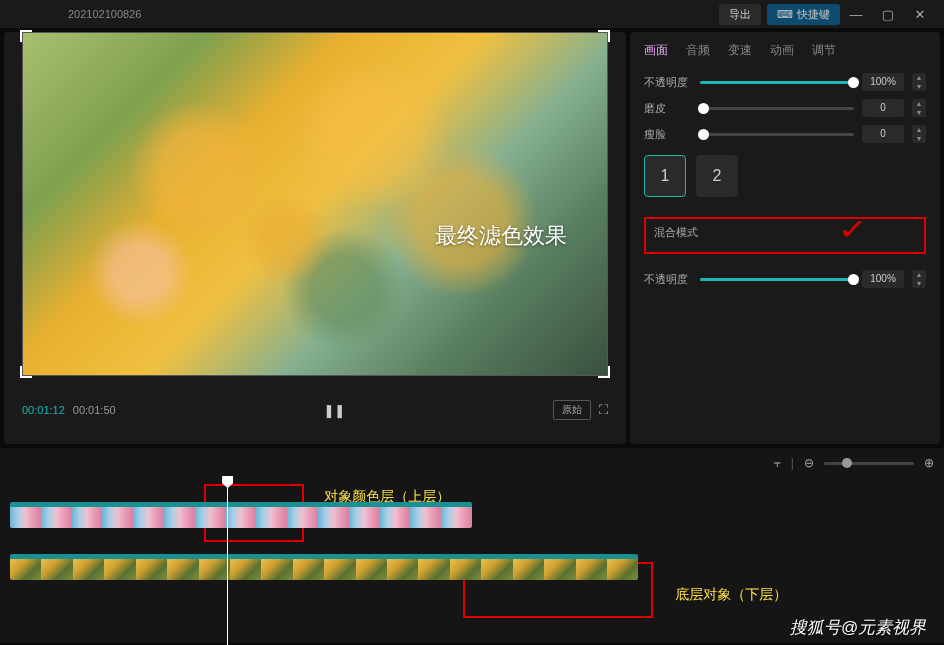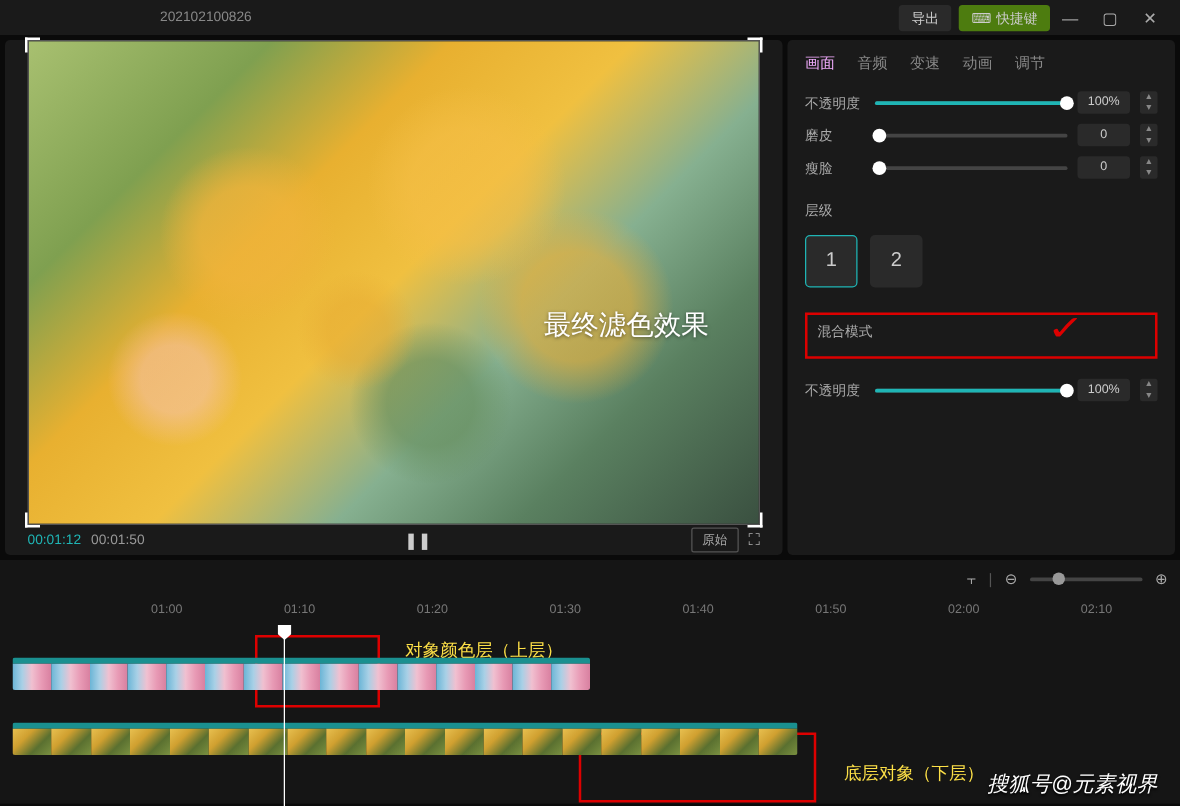--- a/index.html
+++ b/index.html
@@ -1,31 +1,31 @@
 <!DOCTYPE html>
 <html><head>
 <meta charset="utf-8">
 <style>
 *{margin:0;padding:0;box-sizing:border-box;font-family:"Microsoft YaHei",sans-serif}
 body{background:#0a0a0a;width:944px;height:645px;overflow:hidden;color:#ccc;font-size:11px}
 .titlebar{height:28px;background:#1a1a1a;display:flex;align-items:center;padding:0 8px}
-.titlebar .proj{margin-left:120px;color:#888;font-size:11px}
+.titlebar .proj{margin-left:60px;color:#888;font-size:11px}
 .titlebar .spacer{flex:1}
 .tbtn{background:#2a2a2a;color:#ccc;padding:3px 10px;border-radius:3px;margin-left:6px;font-size:11px;cursor:pointer}
-.tbtn.dark{background:#4d7c0f}
+.tbtn.dark{background:#0c4a6e}
 .winbtn{width:32px;text-align:center;color:#aaa;cursor:pointer;font-size:13px}
 
 .main{display:flex;height:420px}
 .left{flex:1;background:#1a1a1a;margin:4px;border-radius:4px;display:flex;flex-direction:column}
 .left-head{padding:8px 12px;color:#bbb;font-size:12px}
 .preview{flex:1;margin:0 18px;position:relative;background:linear-gradient(135deg,#a8c070 0%,#7fa050 20%,#e8b030 35%,#f0c040 50%,#86b090 65%,#5a8060 80%,#3a5040 100%);border:1px solid #555}
 .preview::before{content:"";position:absolute;inset:0;background:radial-gradient(circle at 30% 40%,rgba(240,180,60,0.7) 8%,transparent 15%),radial-gradient(circle at 60% 30%,rgba(245,190,70,0.6) 10%,transparent 18%),radial-gradient(circle at 45% 60%,rgba(230,170,50,0.5) 6%,transparent 12%),radial-gradient(circle at 20% 70%,rgba(250,200,220,0.4) 5%,transparent 10%),radial-gradient(circle at 75% 55%,rgba(235,175,55,0.6) 9%,transparent 16%),radial-gradient(circle at 55% 75%,rgba(100,140,90,0.6) 8%,transparent 15%)}
 .preview::after{content:"";position:absolute;top:-3px;left:-3px;right:-3px;bottom:-3px;background:linear-gradient(white,white) 0 0/12px 2px no-repeat,linear-gradient(white,white) 0 0/2px 12px no-repeat,linear-gradient(white,white) 100% 0/12px 2px no-repeat,linear-gradient(white,white) 100% 0/2px 12px no-repeat,linear-gradient(white,white) 0 100%/12px 2px no-repeat,linear-gradient(white,white) 0 100%/2px 12px no-repeat,linear-gradient(white,white) 100% 100%/12px 2px no-repeat,linear-gradient(white,white) 100% 100%/2px 12px no-repeat}
 .preview-text{position:absolute;right:40px;top:55%;color:#fff;font-size:22px;text-shadow:0 1px 3px rgba(0,0,0,0.5)}
-.controls{display:flex;align-items:center;padding:2px 18px;gap:8px}
+.controls{display:flex;align-items:center;padding:24px 18px;gap:8px}
 .time-cur{color:#1fb5b5;font-size:11px}
 .time-dur{color:#999;font-size:11px}
 .ctrl-mid{flex:1;text-align:center;color:#ccc;font-size:13px}
 .orig-btn{border:1px solid #555;padding:2px 8px;border-radius:2px;color:#aaa;font-size:10px;cursor:pointer}
 .fullscreen-icon{color:#aaa;cursor:pointer;font-size:13px}
 
 .right{width:310px;background:#1a1a1a;margin:4px 4px 4px 0;border-radius:4px;padding:10px 14px;display:flex;flex-direction:column;gap:8px}
 .tabs{display:flex;gap:18px;font-size:12px;padding-bottom:6px}
 .tab{color:#888;cursor:pointer}
 .tab.active{color:#f0abfc}
@@ -135,21 +135,20 @@
           <div class="slider-thumb" style="left:-2px"></div>
         </div>
       <span class="val-box">0</span>
       <div class="stepper">
           <span>▲</span>
           <span>▼</span>
         </div>
     </div>
 
 
-    <div class="section-lbl">层级</div>
     <div class="layer-row">
       <div class="layer-box active">1</div>
       <div class="layer-box">2</div>
     </div>
 
     <div class="blend-box">
       <span class="blend-check">✓</span>
       <div class="blend-lbl">混合模式</div>
     </div>
 
@@ -171,30 +170,20 @@
 <div class="timeline">
   <div class="tl-tools">
     <span style="cursor:pointer">⫟</span>
     <span style="color:#555">|</span>
     <span style="cursor:pointer">⊖</span>
     <div class="zoom-slider">
         <div class="zoom-thumb"></div>
       </div>
     <span style="cursor:pointer">⊕</span>
   </div>
-  <div class="tl-ruler">
-    <span class="tick" style="left:12%">01:00</span>
-    <span class="tick" style="left:23.5%">01:10</span>
-    <span class="tick" style="left:35%">01:20</span>
-    <span class="tick" style="left:46.5%">01:30</span>
-    <span class="tick" style="left:58%">01:40</span>
-    <span class="tick" style="left:69.5%">01:50</span>
-    <span class="tick" style="left:81%">02:00</span>
-    <span class="tick" style="left:92.5%">02:10</span>
-  </div>
   <div class="tracks">
     <div class="playhead"></div>
 
     <div class="redbox" style="left:21%;top:-18px;width:100px;height:58px"></div>
     <div class="anno" style="left:34%;top:-14px">对象颜色层（上层）</div>
 
     <div class="track" style="margin-top:28px">
       <div class="clip" style="left:0;width:50%">
         <div class="clip-bar"></div>
         <div class="clip-content">

